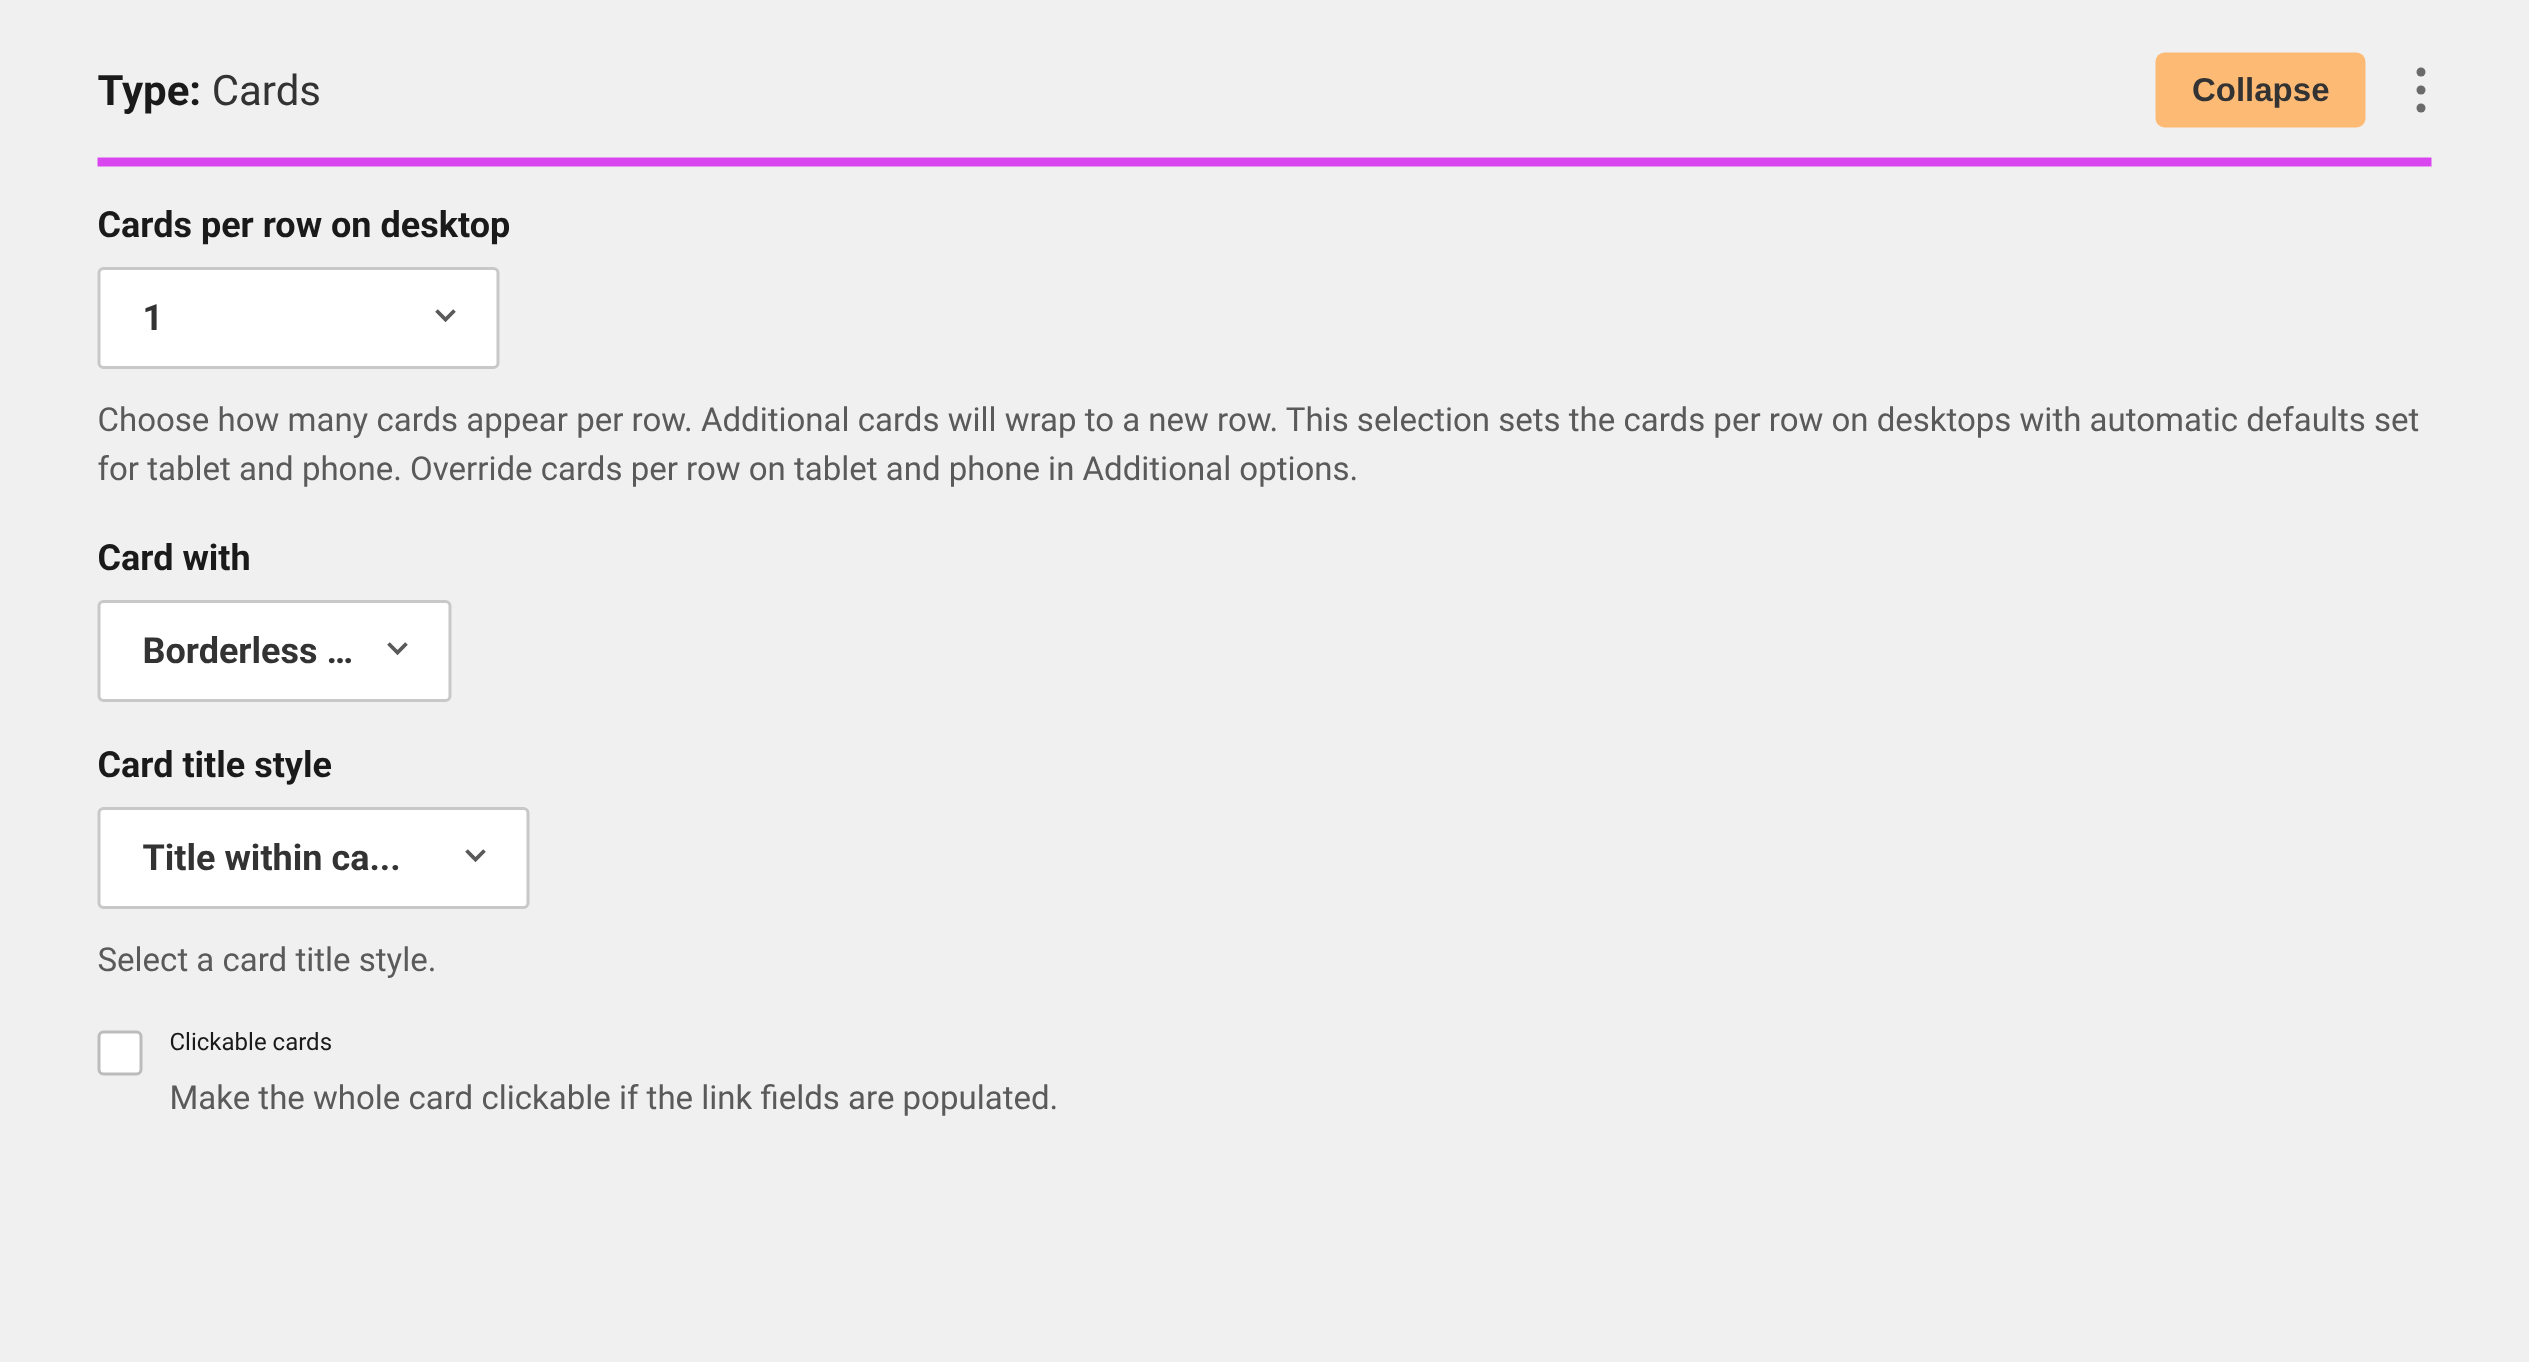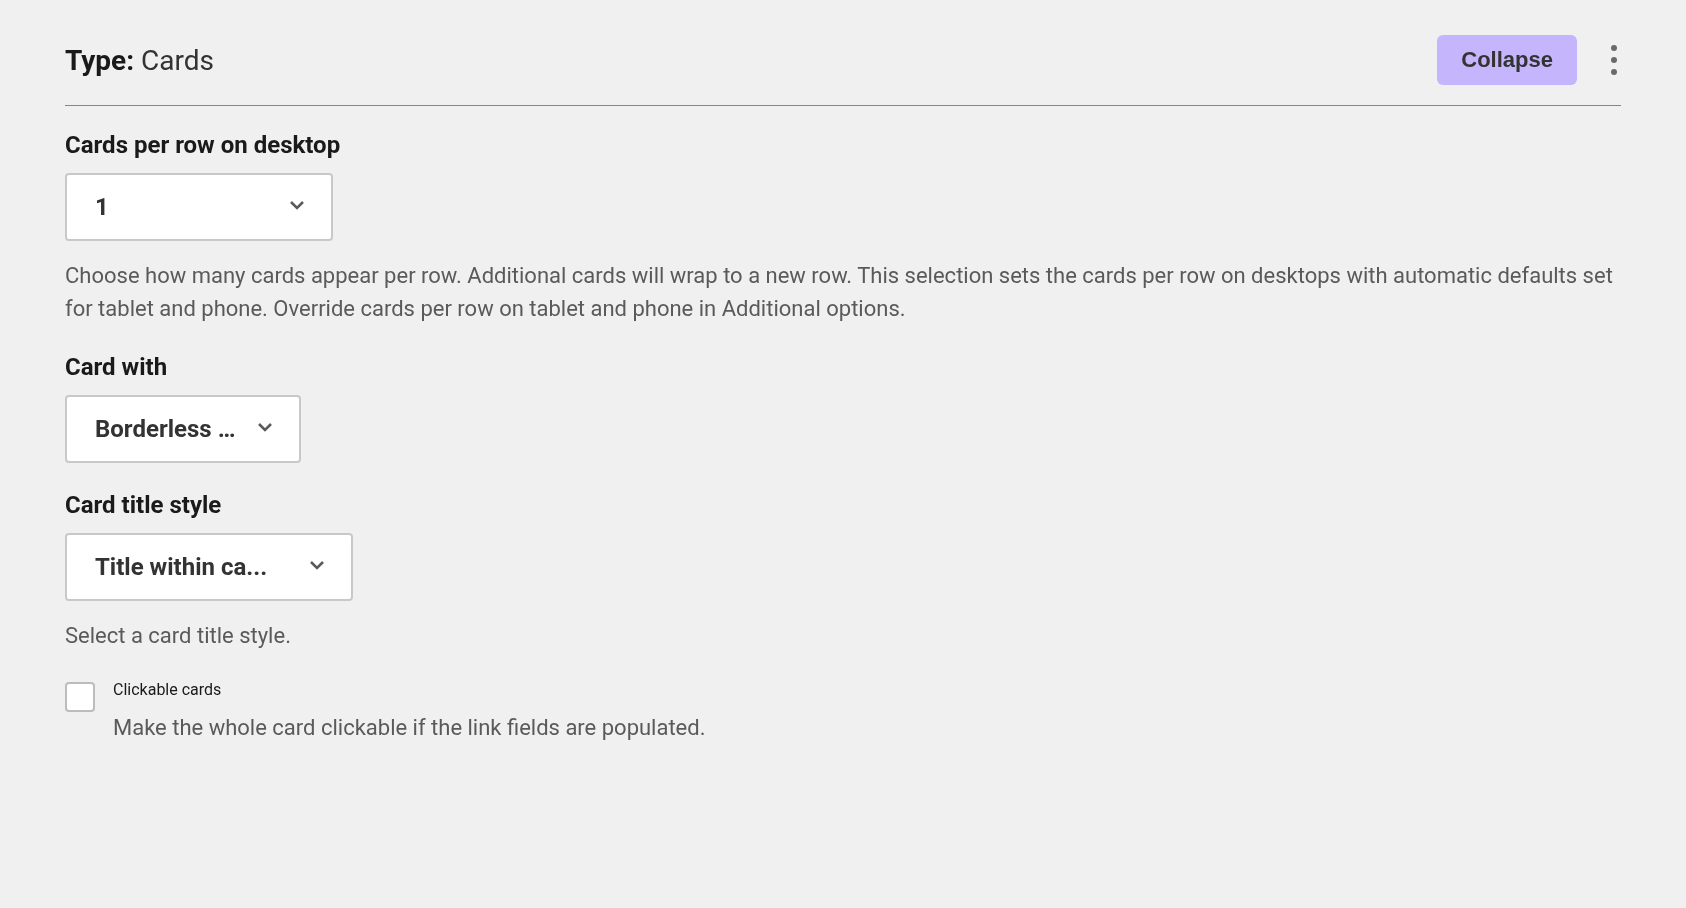--- a/index.html
+++ b/index.html
@@ -15,39 +15,39 @@
     }
     .container {
       padding: 35px 65px 30px 65px;
       max-width: 1686px;
     }
     .header-row {
       display: flex;
       justify-content: space-between;
       align-items: center;
       padding-bottom: 20px;
-      border-bottom: 1px solid #d946ef;
+      border-bottom: 6px solid #d946ef;
       margin-bottom: 25px;
     }
     .header-title {
       font-size: 28px;
       font-weight: 400;
       color: #333;
     }
     .header-title .bold {
       font-weight: 700;
       color: #1a1a1a;
     }
     .header-actions {
       display: flex;
       align-items: center;
       gap: 30px;
     }
     .collapse-btn {
-      background: #c4b5fd;
+      background: #fdba74;
       border: none;
       border-radius: 6px;
       padding: 12px 24px;
       font-size: 22px;
       font-weight: 700;
       color: #333;
       cursor: pointer;
     }
     .more-icon {
       display: flex;

